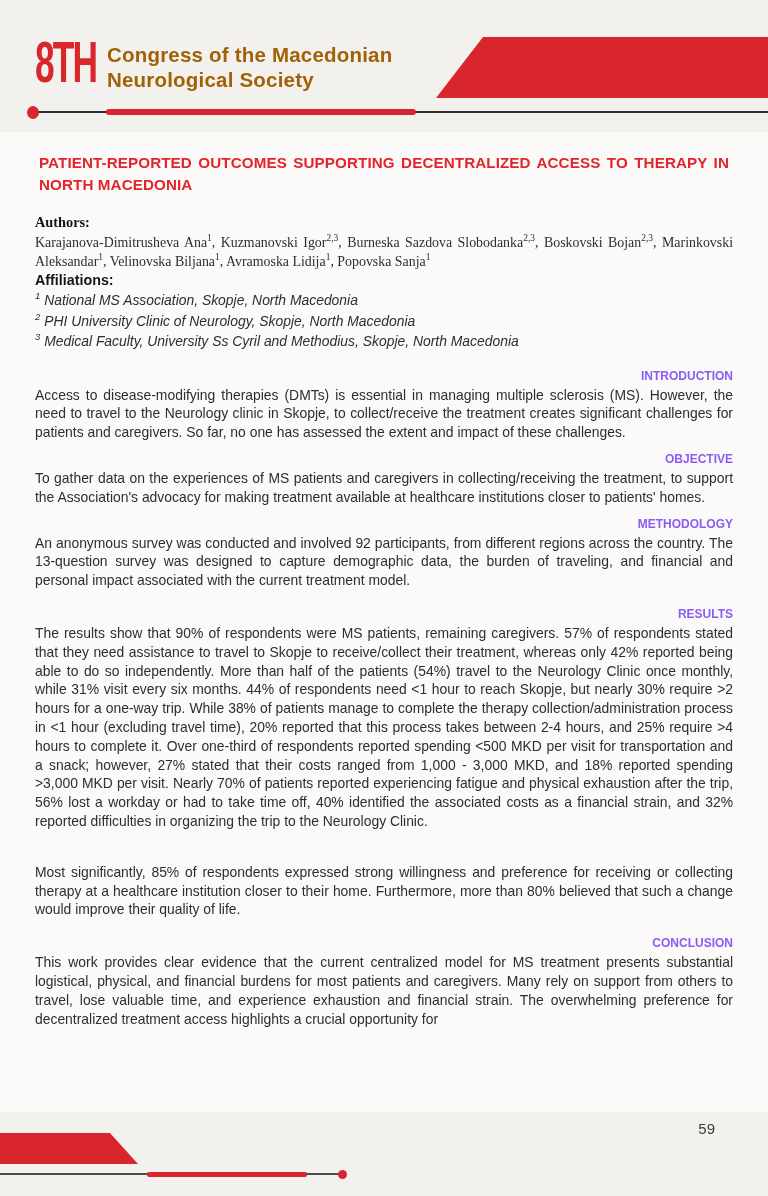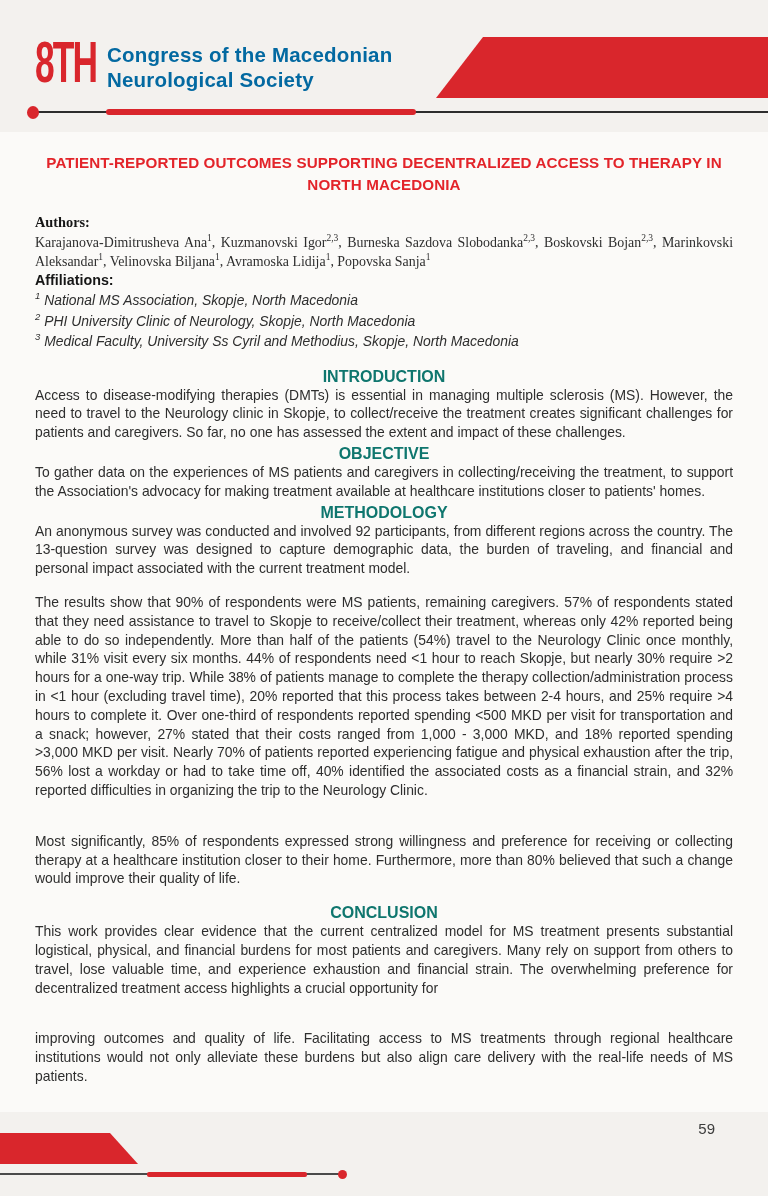--- a/index.html
+++ b/index.html
@@ -25,21 +25,21 @@
   .logo-8th{
     position:absolute;left:35px;top:34px;
     font-size:57px;line-height:57px;font-weight:800;
     color:var(--brand-red);
     transform:scaleX(0.62);transform-origin:left top;
     letter-spacing:-3px;
   }
   .congress{
     position:absolute;left:107px;top:42px;
     font-size:20.5px;line-height:25px;font-weight:bold;
-    color:#0369a1;letter-spacing:0.2px;
+    color:#a16207;letter-spacing:0.2px;
   }
   .header-shape{
     position:absolute;top:37px;right:0;width:332px;height:61px;
     background:var(--brand-red);
     clip-path:polygon(47px 0,100% 0,100% 100%,0 100%);
   }
   .header-rule{position:absolute;left:0;top:105px;width:100%;height:14px;}
   .header-rule .thin{position:absolute;top:6px;left:34px;right:0;height:2px;background:#2d2d2d;}
   .header-rule .redseg{position:absolute;top:4px;left:106px;width:310px;height:6px;background:var(--brand-red);border-radius:3px;}
   .header-rule .dot{position:absolute;top:1px;left:27px;width:12px;height:13px;border-radius:50%;background:var(--brand-red);}
@@ -47,34 +47,33 @@
   .content{
     position:absolute;top:132px;left:0;right:0;bottom:84px;
     padding:16px 35px 0 35px;
     overflow:hidden;
     font-size:13.9px;line-height:18.8px;
     text-align:justify;
   }
   .title{
     color:var(--title-red);
     font-size:15.2px;line-height:22px;font-weight:bold;
-    text-align:center;
     max-width:690px;margin:4px auto 0 auto;
     letter-spacing:0.1px;
   }
   .block-label{font-weight:bold;color:#161616;font-size:14.3px;}
   .authors-block{margin-top:17px;font-family:Liberation Serif, serif;}
   .authors-line{margin-top:2px;}
   sup{font-size:9.5px;line-height:0;vertical-align:super;}
   .affil-block{margin-top:0;}
   .affil{text-align:left;line-height:20.5px;font-style:italic;}
-  .sec h2{font-size:16px;line-height:19px;font-weight:bold;color:#0f766e;text-align:center;}
+  .sec h2{font-size:12px;line-height:19px;font-weight:bold;color:#8b5cf6;text-align:right;}
   .sec p{margin:0;}
   .sec p + p{margin-top:32px;}
-  .sec{margin-top:2px;}
+  .sec{margin-top:8px;}
   .sec-results,.sec-conclusion{margin-top:15px;}
   .sec-introduction{margin-top:15px;}
   .keywords{margin-top:19px;text-align:left;}
   
   .footer{position:absolute;bottom:0;left:0;width:100%;height:84px;background:var(--band);}
   .page-number{position:absolute;top:8px;right:53px;font-size:15px;color:#3c3c3c;}
   .footer-shape{
     position:absolute;left:0;top:21px;width:138px;height:31px;
     background:var(--brand-red);
     clip-path:polygon(0 0,110px 0,138px 100%,0 100%);
@@ -129,27 +128,27 @@
         </section>
         <section class="sec sec-objective">
           <h2>OBJECTIVE</h2>
           <p>To gather data on the experiences of MS patients and caregivers in collecting/receiving the treatment, to support the Association's advocacy for making treatment available at healthcare institutions closer to patients' homes.</p>
         </section>
         <section class="sec sec-methodology">
           <h2>METHODOLOGY</h2>
           <p>An anonymous survey was conducted and involved 92 participants, from different regions across the country. The 13-question survey was designed to capture demographic data, the burden of traveling, and financial and personal impact associated with the current treatment model.</p>
         </section>
         <section class="sec sec-results">
+          <h2>RESULTS</h2>
           <p>The results show that 90% of respondents were MS patients, remaining caregivers. 57% of respondents stated that they need assistance to travel to Skopje to receive/collect their treatment, whereas only 42% reported being able to do so independently. More than half of the patients (54%) travel to the Neurology Clinic once monthly, while 31% visit every six months. 44% of respondents need &lt;1 hour to reach Skopje, but nearly 30% require &gt;2 hours for a one-way trip. While 38% of patients manage to complete the therapy collection/administration process in &lt;1 hour (excluding travel time), 20% reported that this process takes between 2-4 hours, and 25% require &gt;4 hours to complete it. Over one-third of respondents reported spending &lt;500 MKD per visit for transportation and a snack; however, 27% stated that their costs ranged from 1,000 - 3,000 MKD, and 18% reported spending &gt;3,000 MKD per visit. Nearly 70% of patients reported experiencing fatigue and physical exhaustion after the trip, 56% lost a workday or had to take time off, 40% identified the associated costs as a financial strain, and 32% reported difficulties in organizing the trip to the Neurology Clinic.</p>
           <p>Most significantly, 85% of respondents expressed strong willingness and preference for receiving or collecting therapy at a healthcare institution closer to their home. Furthermore, more than 80% believed that such a change would improve their quality of life.</p>
         </section>
         <section class="sec sec-conclusion">
           <h2>CONCLUSION</h2>
           <p>This work provides clear evidence that the current centralized model for MS treatment presents substantial logistical, physical, and financial burdens for most patients and caregivers. Many rely on support from others to travel, lose valuable time, and experience exhaustion and financial strain. The overwhelming preference for decentralized treatment access highlights a crucial opportunity for</p>
-          <p>improving outcomes and quality of life. Facilitating access to MS treatments through regional healthcare institutions would not only alleviate these burdens but also align care delivery with the real-life needs of MS patients.</p>
         </section>
       </div>
 
     <p class="keywords"></p>
   </main>
 
   <footer class="footer">
     <div class="page-number">59</div>
     <div class="footer-shape"></div>
     <div class="footer-rule">

